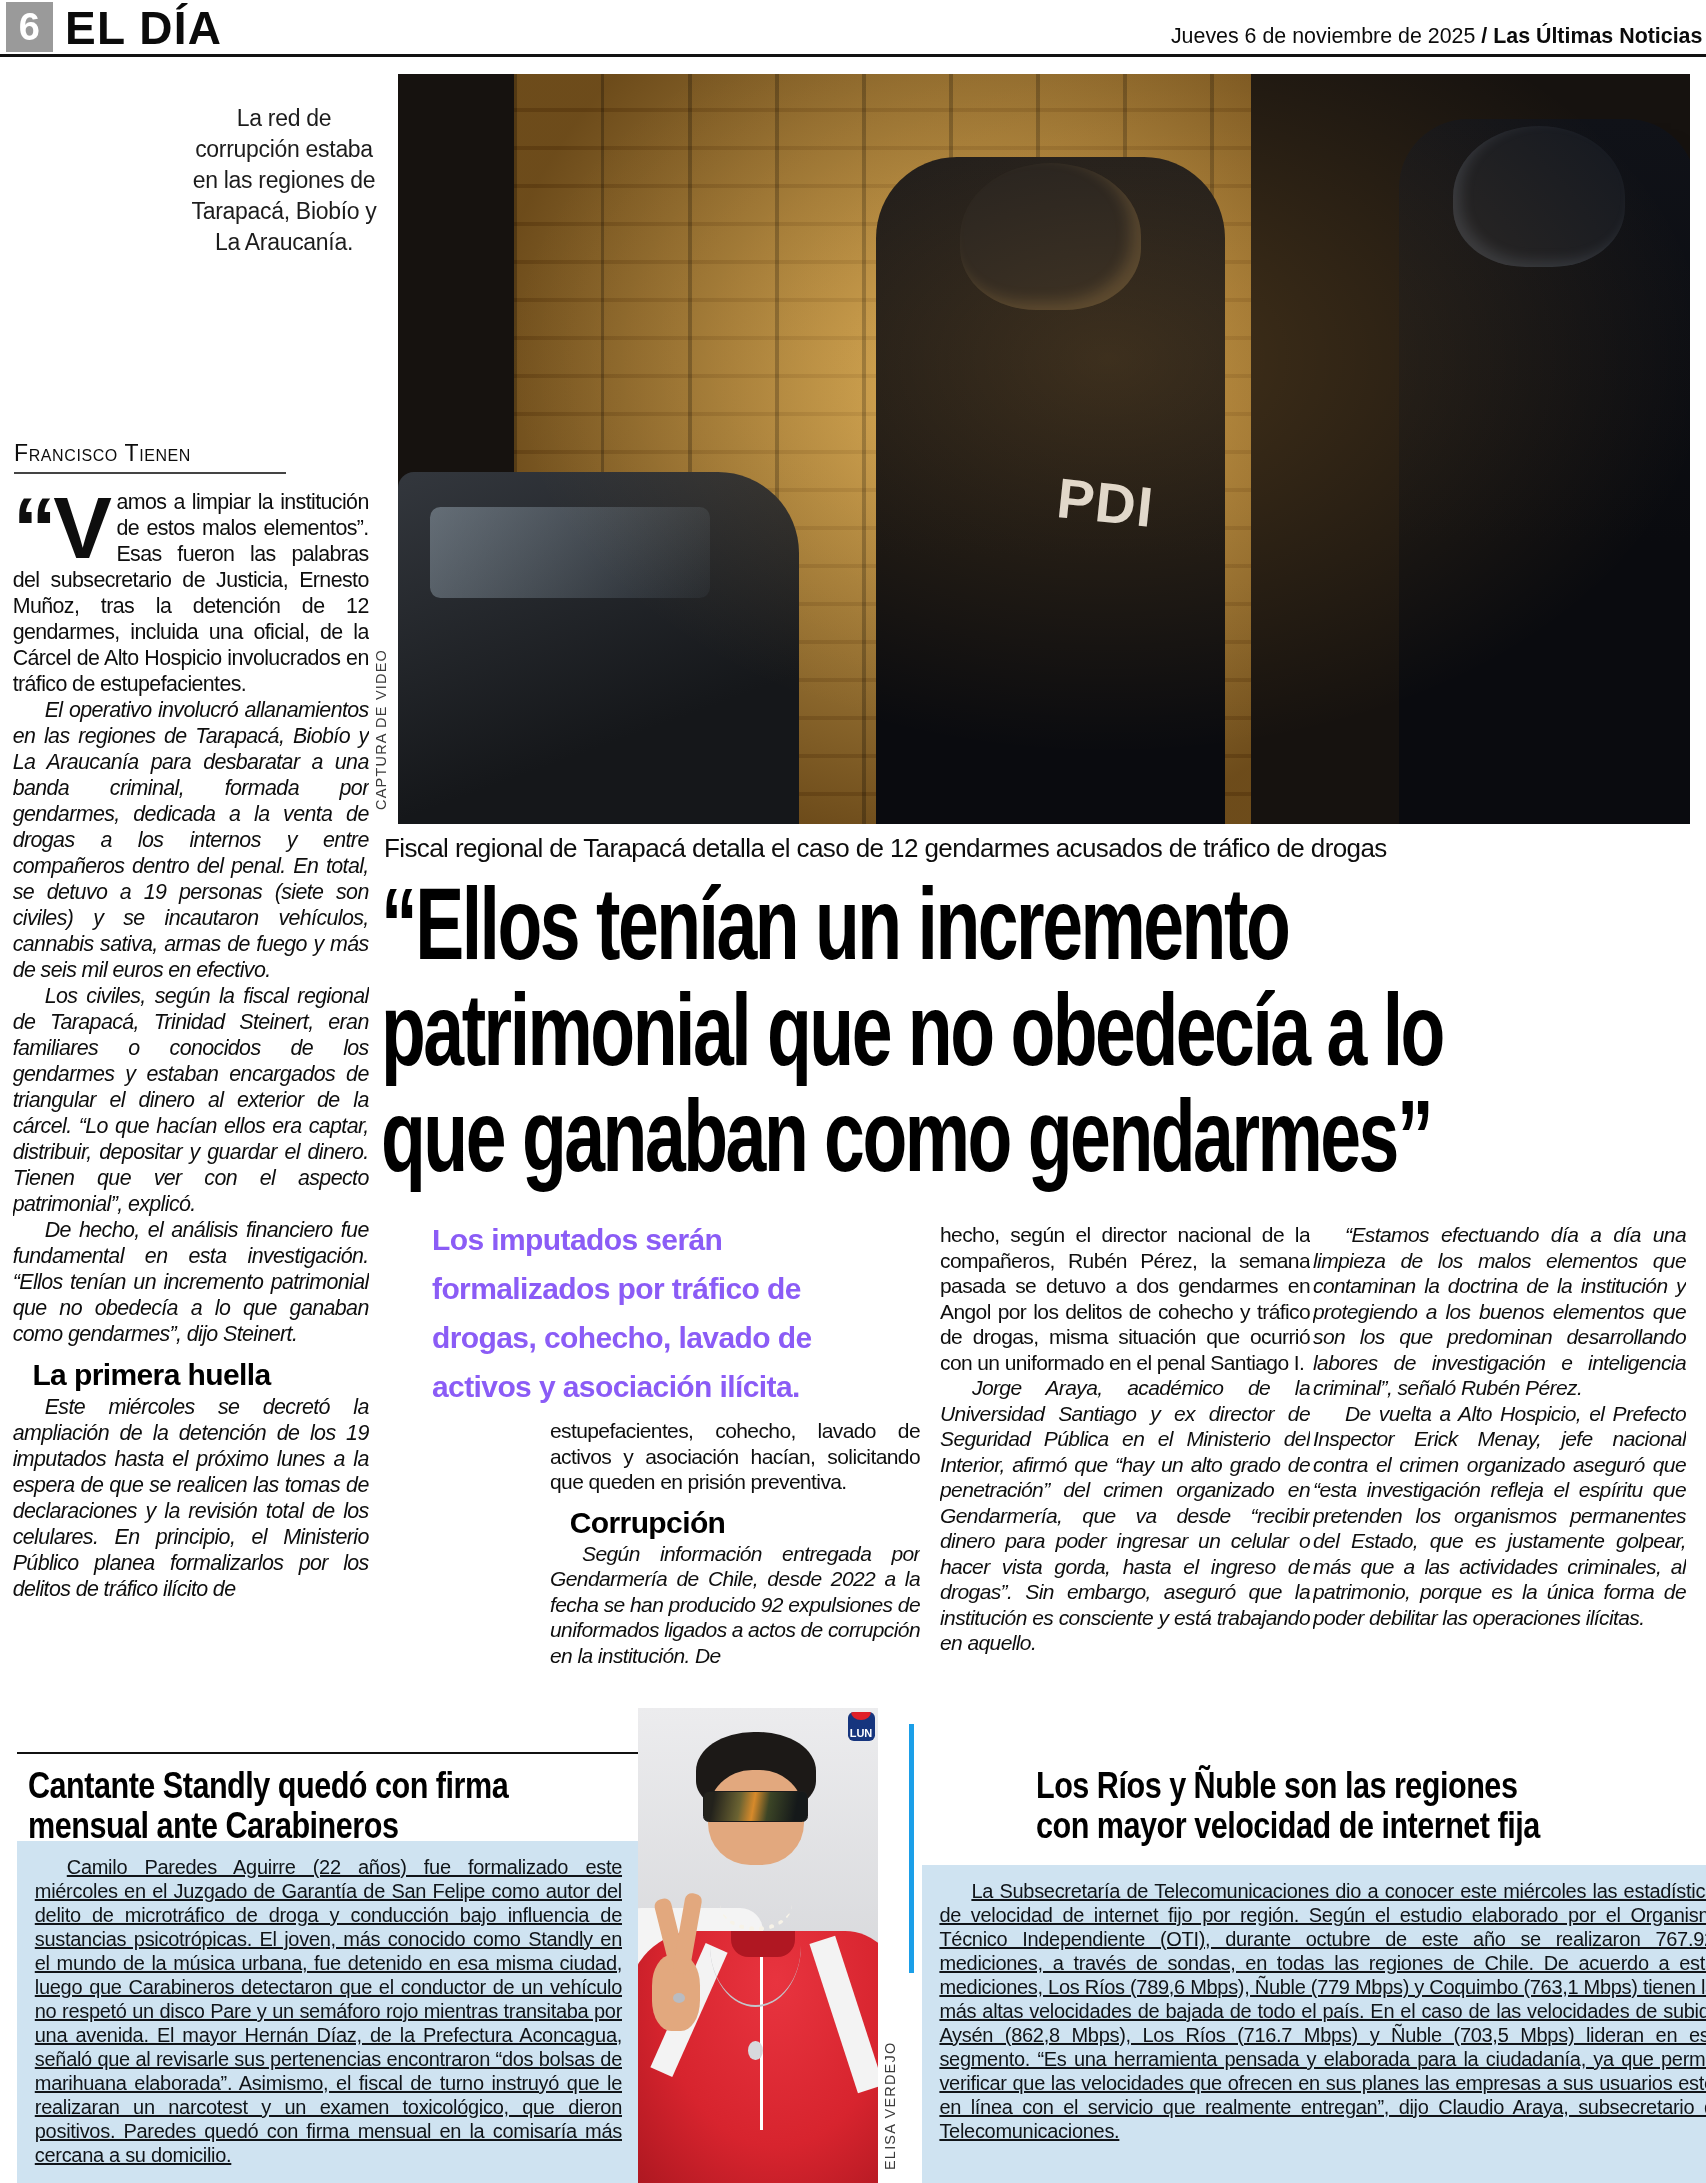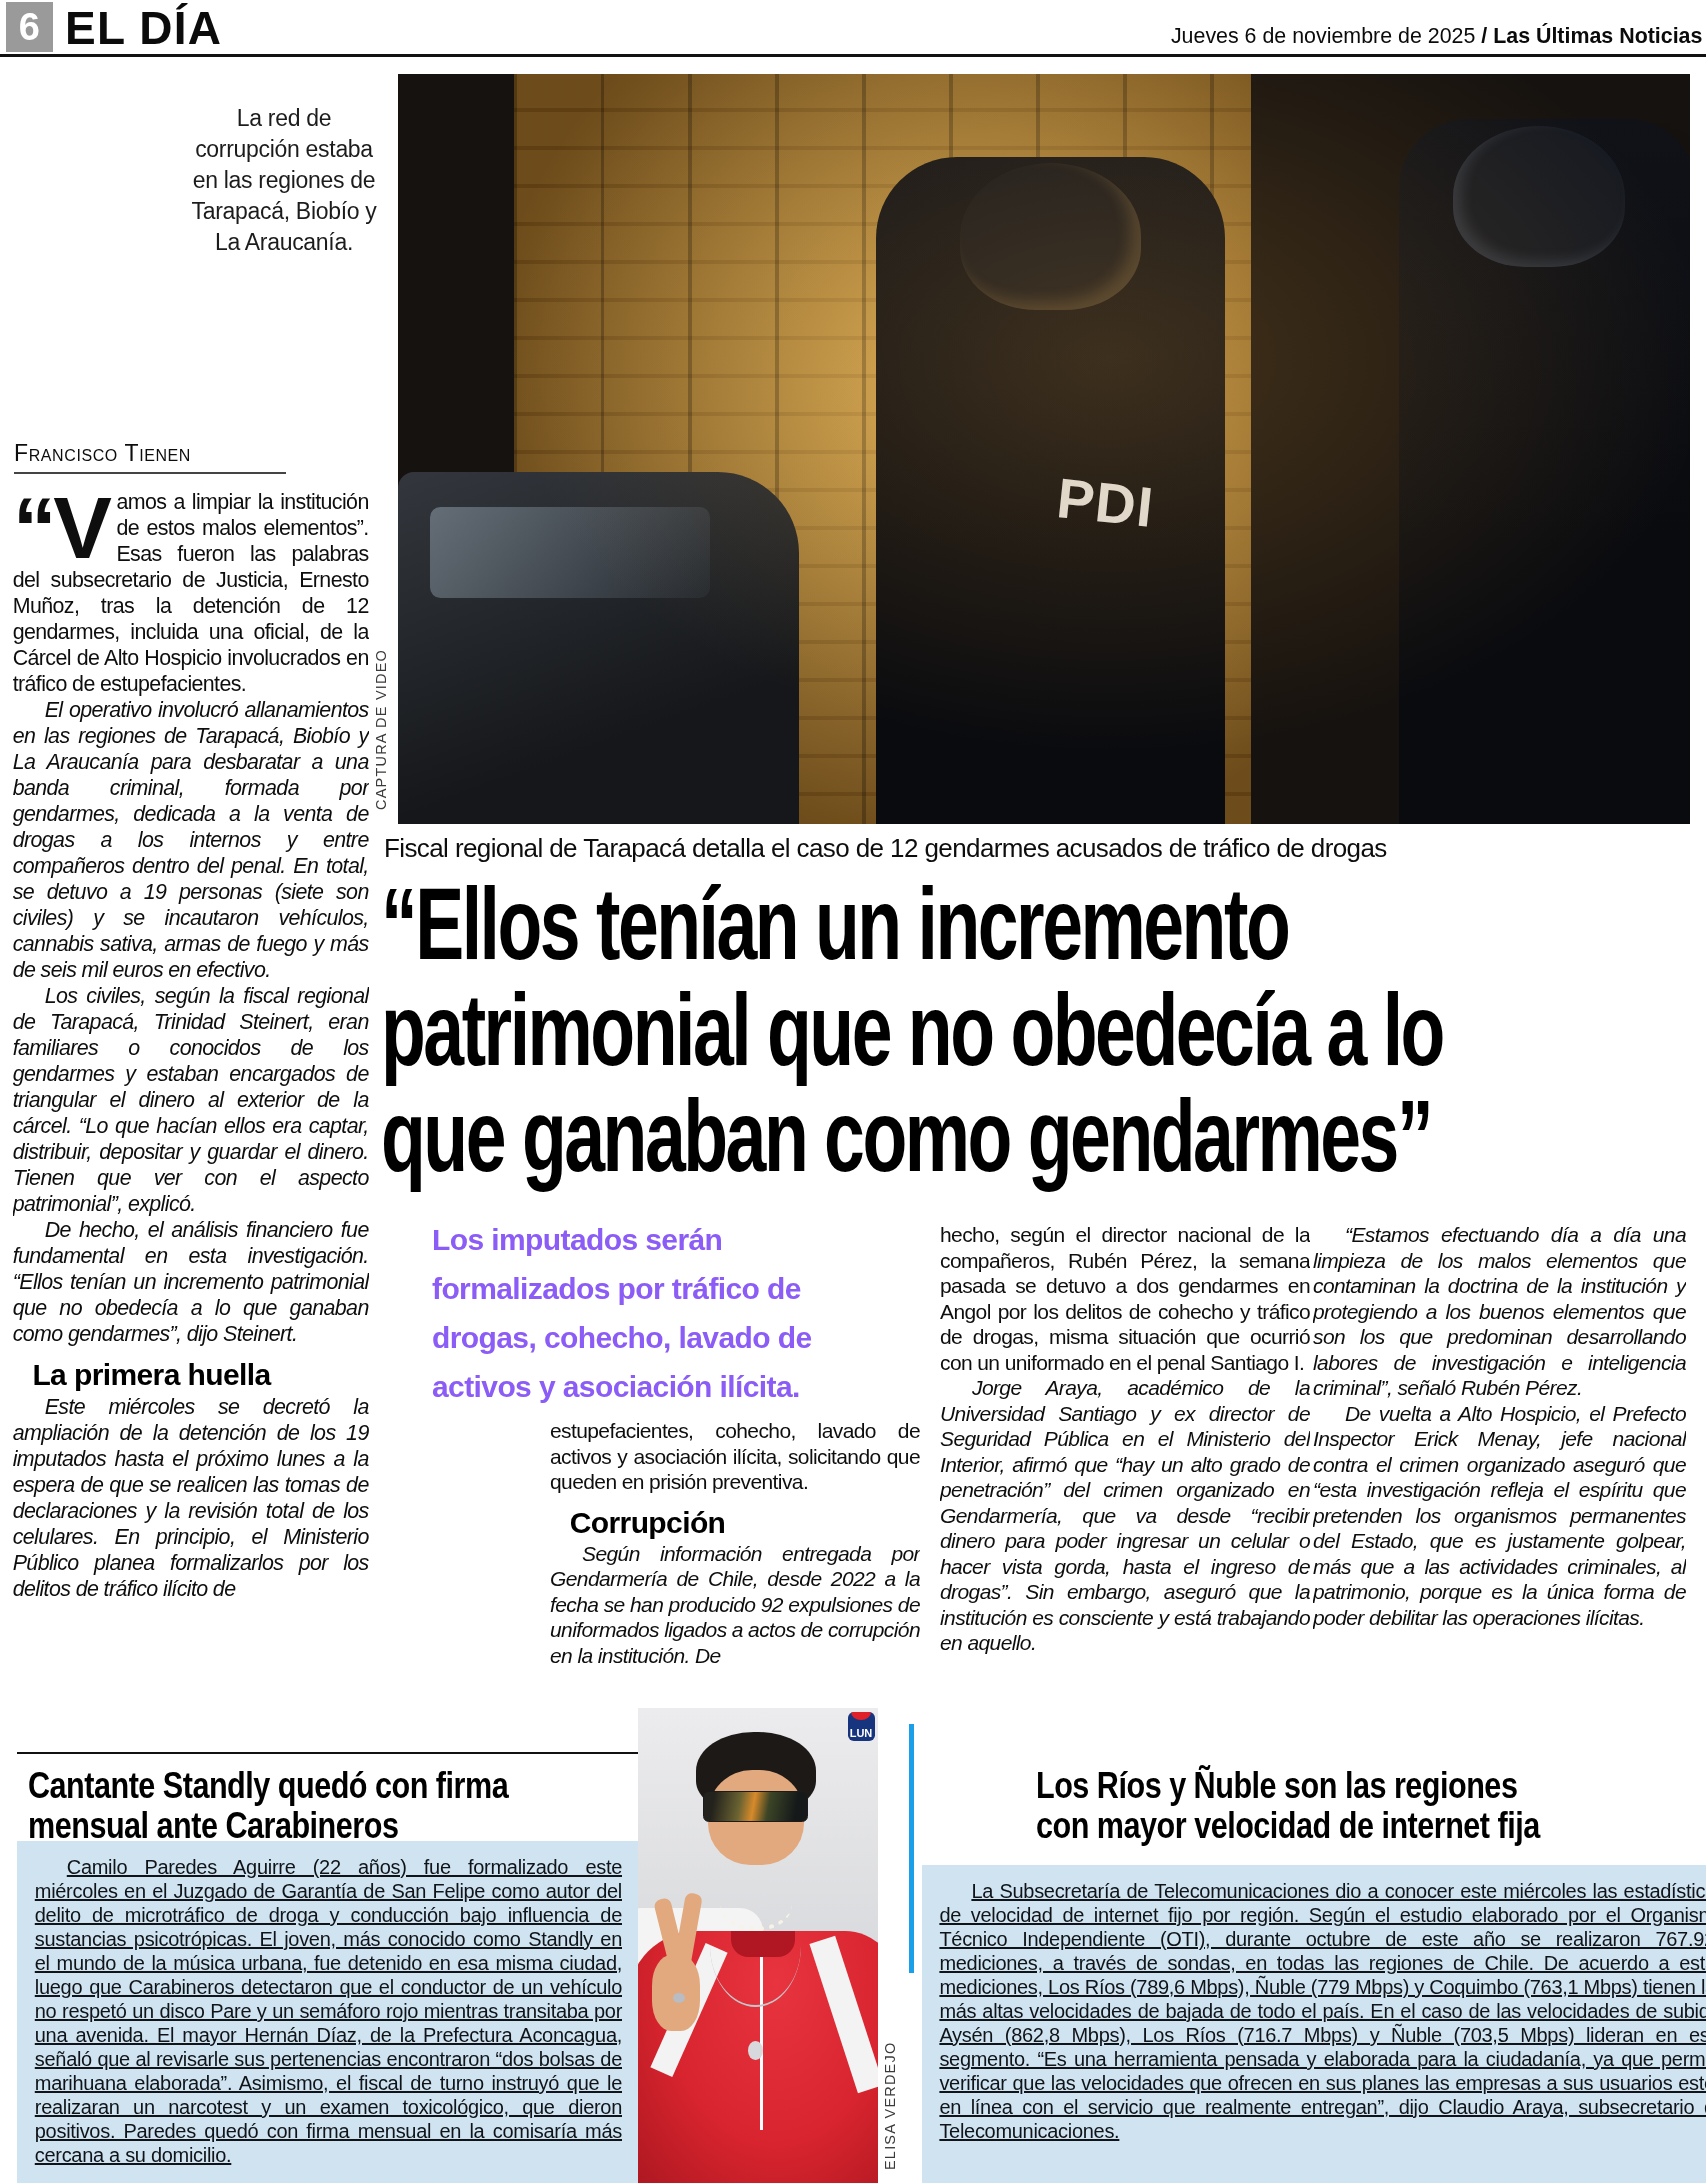--- a/index.html
+++ b/index.html
@@ -162,21 +162,21 @@
 
   <div class="kicker">Fiscal regional de Tarapacá detalla el caso de 12 gendarmes acusados de tráfico de drogas</div>
   <div class="headline">
     <div class="hline"><span>“Ellos tenían un incremento</span></div>
     <div class="hline"><span>patrimonial que no obedecía a lo</span></div>
     <div class="hline"><span>que ganaban como gendarmes”</span></div>
   </div>
   <div class="deck">Los imputados serán formalizados por tráfico de drogas, cohecho, lavado de activos y asociación ilícita.</div>
 
   <div class="col col2">
-    <p>estupefacientes, cohecho, lavado de activos y asociación ilícita, solicitando que queden en prisión preventiva.</p>
+    <p>estupefacientes, cohecho, lavado de activos y asociación hacían, solicitando que queden en prisión preventiva.</p>
     <p class="subhead">Corrupción</p>
     <p class="ind">Según información entregada por Gendarmería de Chile, desde 2022 a la fecha se han producido 92 expulsiones de uniformados ligados a actos de corrupción en la institución. De</p>
   </div>
   <div class="col col3">
     <p>hecho, según el director nacional de la compañeros, Rubén Pérez, la semana pasada se detuvo a dos gendarmes en Angol por los delitos de cohecho y tráfico de drogas, misma situación que ocurrió con un uniformado en el penal Santiago I.</p>
     <p class="ind">Jorge Araya, académico de la Universidad Santiago y ex director de Seguridad Pública en el Ministerio del Interior, afirmó que “hay un alto grado de penetración” del crimen organizado en Gendarmería, que va desde “recibir dinero para poder ingresar un celular o hacer vista gorda, hasta el ingreso de drogas”. Sin embargo, aseguró que la institución es consciente y está trabajando en aquello.</p>
   </div>
   <div class="col col4">
     <p class="ind">“Estamos efectuando día a día una limpieza de los malos elementos que contaminan la doctrina de la institución y protegiendo a los buenos elementos que son los que predominan desarrollando labores de investigación e inteligencia criminal”, señaló Rubén Pérez.</p>
     <p class="ind">De vuelta a Alto Hospicio, el Prefecto Inspector Erick Menay, jefe nacional contra el crimen organizado aseguró que “esta investigación refleja el espíritu que pretenden los organismos permanentes del Estado, que es justamente golpear, más que a las actividades criminales, al patrimonio, porque es la única forma de poder debilitar las operaciones ilícitas.</p>

